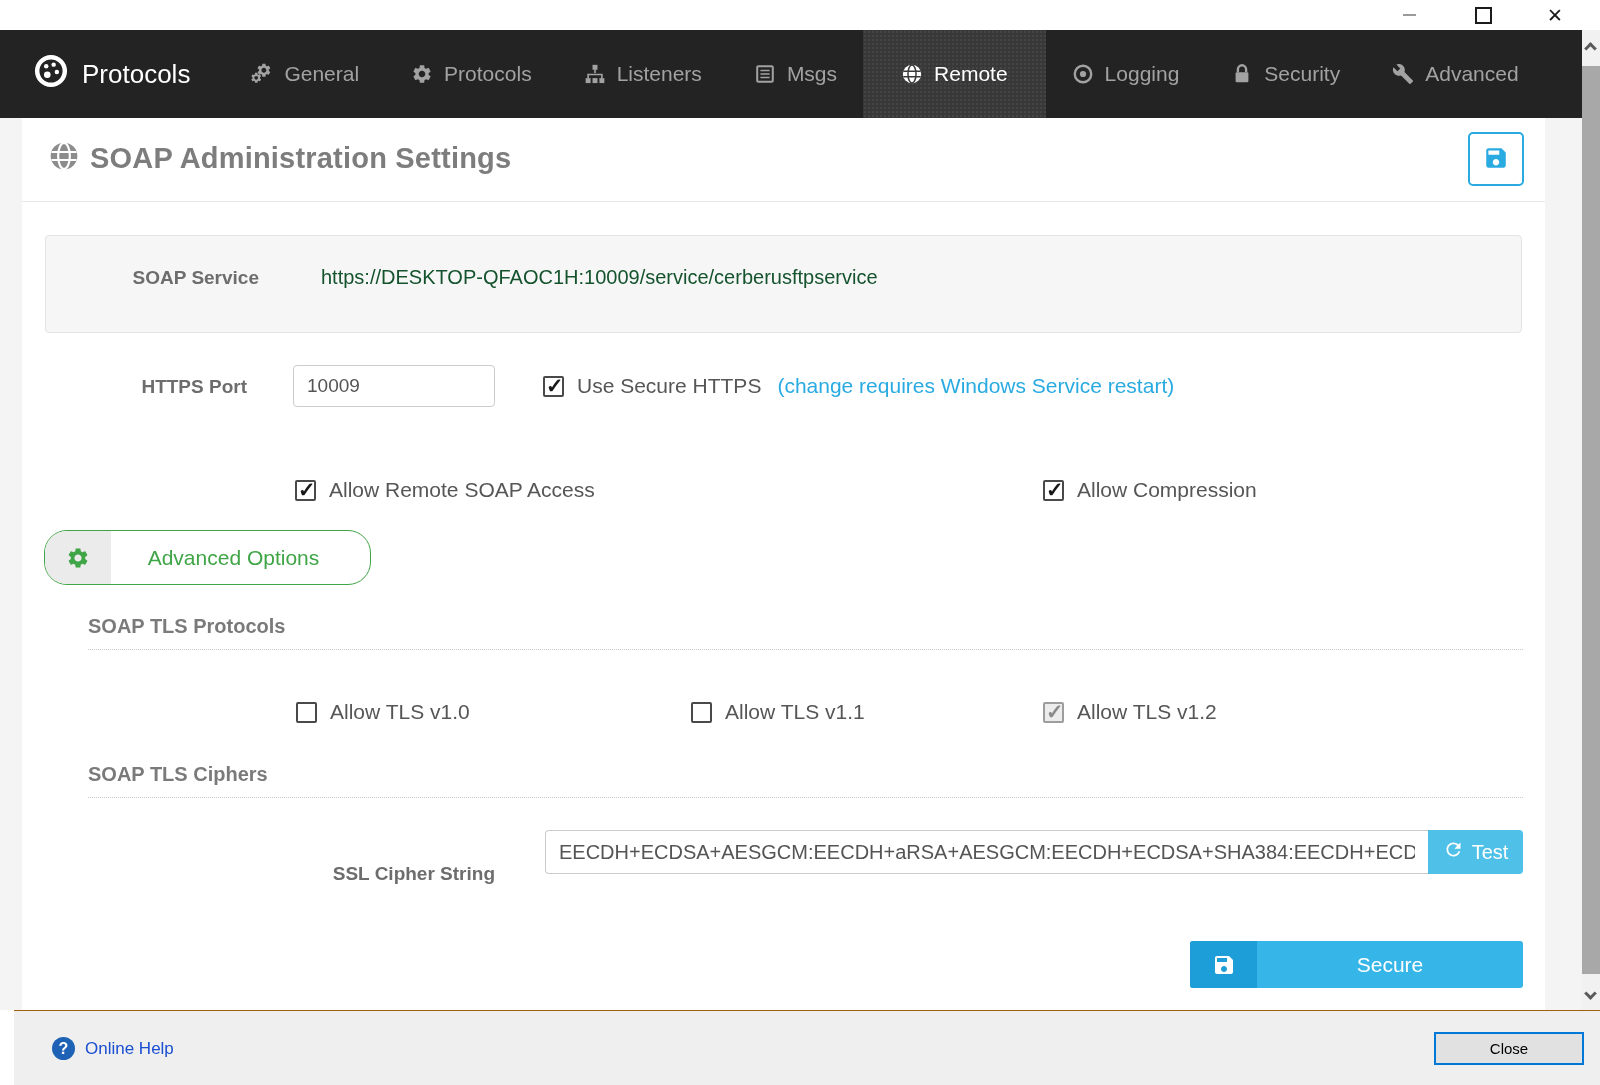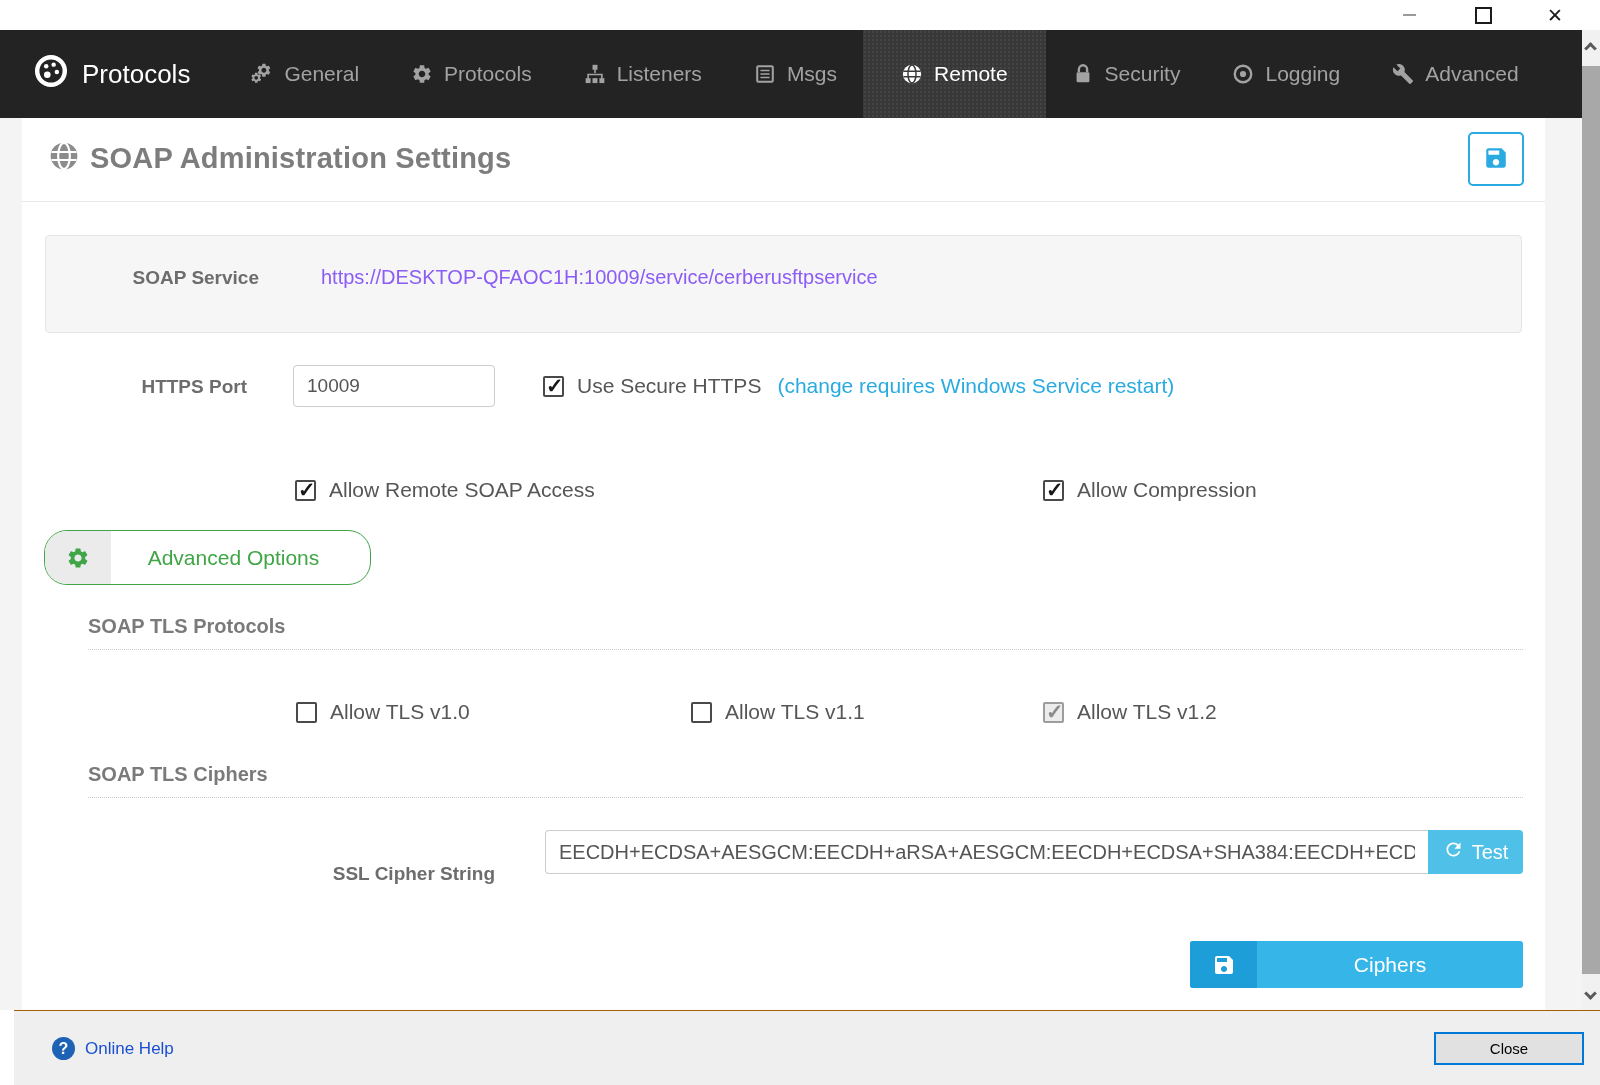--- a/index.html
+++ b/index.html
@@ -33,21 +33,21 @@
   .panel { position:absolute; left:22px; top:0; width:1523px; height:892px; background:#fff; }
 
   .page-header { position:absolute; left:0; top:0; width:1523px; height:84px; border-bottom:1px solid #e8e8e8; }
   .title-globe { position:absolute; left:26px; top:22px; color:#8c8c8c; --carve:#ffffff; }
   .page-title { position:absolute; left:68px; top:24px; font-size:29px; font-weight:bold; color:#7d7d7d; letter-spacing:0.2px; }
   .save-btn { position:absolute; left:1446px; top:14px; width:56px; height:54px; background:#fff;
      border:2px solid #29abe2; border-radius:5px; color:#29abe2; display:flex; align-items:center; justify-content:center; cursor:pointer; }
 
   .soap-box { position:absolute; left:23px; top:117px; width:1477px; height:98px; background:#f6f6f6; border:1px solid #e4e4e4; border-radius:4px; }
   .soap-label { position:absolute; left:0; top:31px; width:213px; text-align:right; font-weight:bold; font-size:19px; color:#6d6d6d; }
-  .soap-url { position:absolute; left:275px; top:30px; font-size:20px; color:#8b5cf6; text-decoration:none; }
+  .soap-url { position:absolute; left:275px; top:30px; font-size:20px; color:#14532d; text-decoration:none; }
 
   .row-port { position:absolute; left:0; top:247px; width:1501px; height:42px; }
   .port-label { position:absolute; left:0; top:11px; width:225px; text-align:right; font-weight:bold; font-size:19px; color:#6d6d6d; }
   .port-input { position:absolute; left:271px; top:0; width:202px; height:42px; border:1px solid #cccccc; border-radius:4px; padding:0 13px; font-size:19px; color:#555; font-family:"Liberation Sans",sans-serif; }
   .https-group { position:absolute; left:521px; top:0; height:42px; display:flex; align-items:center; gap:13px; }
 
   .cb { position:relative; width:21px; height:21px; background:#fff; border:2px solid #494949; border-radius:2px; flex:0 0 auto; cursor:pointer; }
   .cb.checked::after { content:"✓"; position:absolute; left:1px; top:-4px; font-size:21px; font-weight:bold; color:#161616; }
   .cb.muted { background:#ececec; border-color:#9d9d9d; }
   .cb.muted::after { color:#8b8b8b; }
@@ -200,32 +200,32 @@
         <span class="nicon globe-carve">
             <svg width="22" height="22">
               <use href="#i-globe"></use>
             </svg>
           </span>
         <span>Remote</span>
       </div>
       <div class="nav-item">
         <span class="nicon">
             <svg width="22" height="22">
+              <use href="#i-circle-dot"></use>
+            </svg>
+          </span>
+        <span>Logging</span>
+      </div>
+      <div class="nav-item">
+        <span class="nicon">
+            <svg width="22" height="22">
               <use href="#i-lock"></use>
             </svg>
           </span>
         <span>Security</span>
-      </div>
-      <div class="nav-item">
-        <span class="nicon">
-            <svg width="22" height="22">
-              <use href="#i-circle-dot"></use>
-            </svg>
-          </span>
-        <span>Logging</span>
       </div>
       <div class="nav-item">
         <span class="nicon">
             <svg width="22" height="22">
               <use href="#i-wrench"></use>
             </svg>
           </span>
         <span>Advanced</span>
       </div>
     </div>
@@ -310,21 +310,21 @@
           <span>Test</span>
         </button>
       </div>
 
       <button class="update-btn">
         <span class="update-ico">
             <svg width="24" height="24">
               <use href="#i-save"></use>
             </svg>
           </span>
-        <span class="update-label">Ciphers</span>
+        <span class="update-label">Secure</span>
       </button>
 
     </div>
   </div>
 
   <div class="scrollbar">
     <span class="chev chev-up"></span>
     <div class="sb-thumb"></div>
     <span class="chev chev-down"></span>
   </div>

